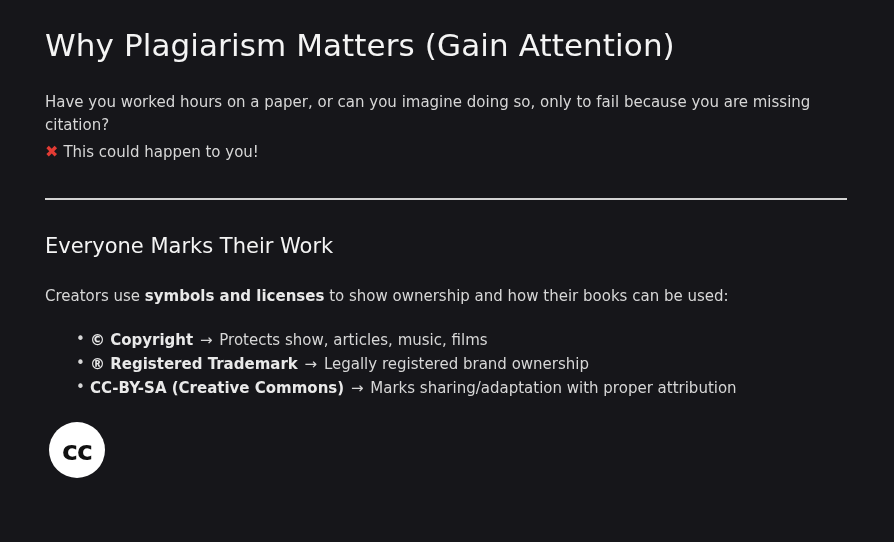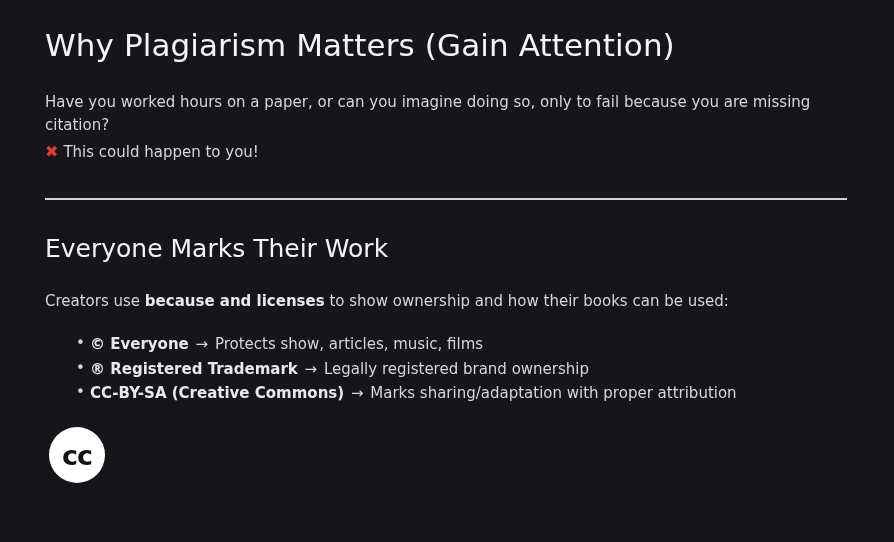--- a/index.html
+++ b/index.html
@@ -56,21 +56,21 @@
   }
   .divider {
     margin: 33px 0 0 0;
     height: 2px;
     width: 802px;
     background: #d3d3d3;
     border: 0;
   }
   h2.subtitle {
     margin: 34px 0 0 0;
-    font-size: 25px;
+    font-size: 21px;
     font-weight: 400;
     color: #f4f4f4;
     line-height: 1.2;
   }
   p.intro {
     margin: 26px 0 0 0;
     font-size: 15px;
     line-height: 1.5;
     color: #d7d7d7;
   }
@@ -133,24 +133,24 @@
     <span class="warn-line">
       <span class="xmark">✖</span><span>This could happen to you!</span>
     </span>
   </p>
 
 
   <hr class="divider">
 
   <h2 class="subtitle">Everyone Marks Their Work</h2>
 
-  <p class="intro"><span>Creators use </span><b>because and licenses</b><span> to show ownership and how their books can be used:</span></p>
+  <p class="intro"><span>Creators use </span><b>symbols and licenses</b><span> to show ownership and how their books can be used:</span></p>
 
   <ul class="symbols">
-    <li><span class="term">© Everyone</span> <span class="arrow">→</span> <span>Protects show, articles, music, films</span></li>
+    <li><span class="term">© Copyright</span> <span class="arrow">→</span> <span>Protects show, articles, music, films</span></li>
     <li><span class="term">® Registered Trademark</span> <span class="arrow">→</span> <span>Legally registered brand ownership</span></li>
     <li><span class="term">CC-BY-SA (Creative Commons)</span> <span class="arrow">→</span> <span>Marks sharing/adaptation with proper attribution</span></li>
   </ul>
 
   <div class="cc-wrap">
     <div class="cc-badge">cc</div>
   </div>
 
 </div>
 

